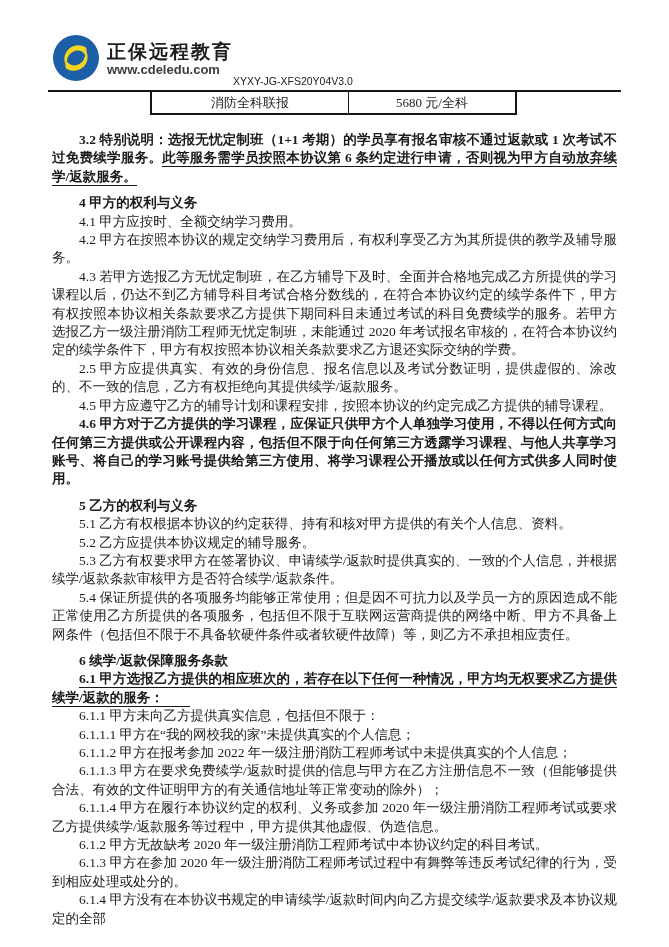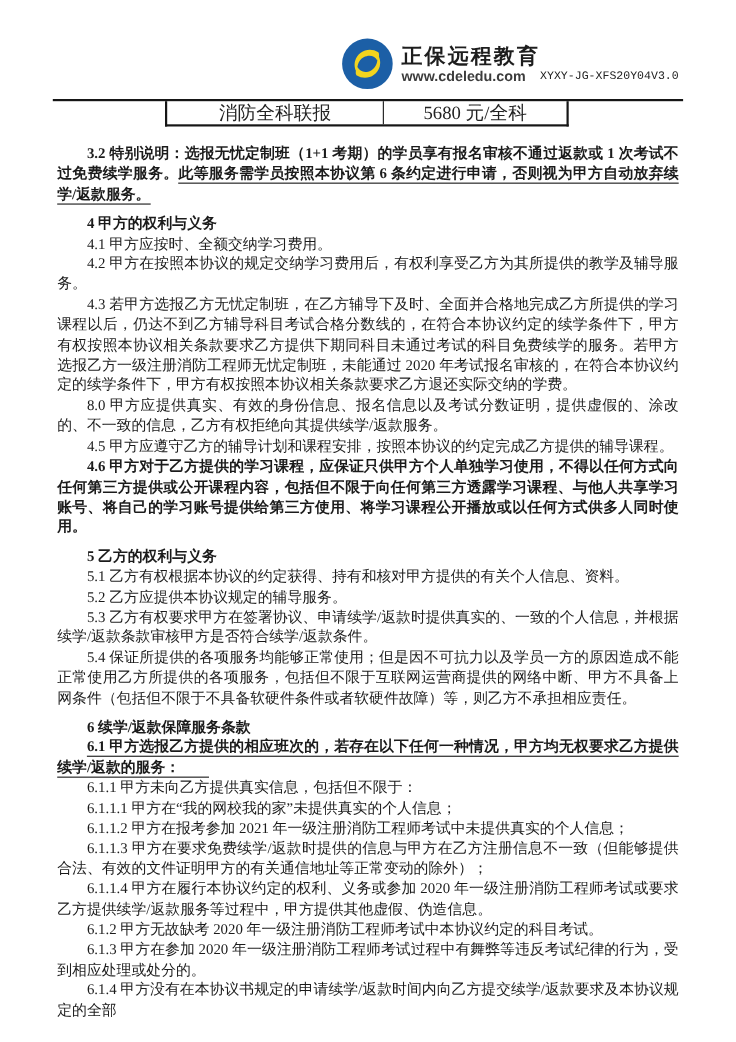--- a/index.html
+++ b/index.html
@@ -10,51 +10,51 @@
     color: #1b1b1b;
     overflow: hidden;
   }
   .sheet {
     width: 669px; height: 947px;
     padding: 34px 52px 0 52px;
     position: relative;
   }
   
   .header {
-    display: flex; justify-content: flex-end; align-items: flex-start;
+    display: flex; justify-content: flex-start; align-items: flex-start;
     height: 56px;
   }
   .brand { display: flex; align-items: center; gap: 7px; }
   .logo-svg { width: 48px; height: 48px; display: block; }
   .brand-text { display: flex; flex-direction: column; justify-content: center; }
   .brand-title {
     font-family: "Liberation Sans", "DejaVu Sans", sans-serif;
     font-weight: bold; font-size: 19px; letter-spacing: 2px; color: #1d1d1d;
     line-height: 23px;
   }
   .brand-url {
     font-family: "Liberation Sans", "DejaVu Sans", sans-serif;
     font-weight: bold; font-size: 13px; color: #3c3c3c; line-height: 14px;
   }
   .doc-code {
     align-self: flex-end;
-    font-family: Liberation Mono, monospace;
-    font-size: 10.5px; color: #222; margin-bottom: 14px;
+    font-family: Liberation Sans, sans-serif;
+    font-size: 10.5px; color: #222; margin-bottom: 3px;
   }
   .rule { border-top: 2.5px solid #161616; margin: 0 -4px; }
   
   .price-table {
     display: flex;
     width: 367px; margin-left: 98px;
     border: 2px solid #161616; border-top: none;
     height: 23px;
   }
   .price-cell {
     display: flex; align-items: center; justify-content: center;
-    font-size: 17px; color: #222; line-height: 1;
+    font-size: 13px; color: #222; line-height: 1;
   }
   .cell-course { width: 197px; border-right: 1.5px solid #161616; }
   .cell-price  { flex: 1; }
   
   .doc-body { margin-top: 16px; font-size: 13.5px; line-height: 18.4px; }
   .doc-body p { text-indent: 27px; text-align: justify; }
   .h { font-weight: bold; margin-top: 8px; }
   .b { font-weight: bold; }
   .u { border-bottom: 1.5px solid #161616; padding-bottom: 1px; }
   .u-tail { padding-right: 26px; }
@@ -86,35 +86,35 @@
     <div class="price-cell cell-price">5680 元/全科</div>
   </div>
 
   <div class="doc-body">
     <p class="b"><span>3.2 特别说明：选报无忧定制班（1+1 考期）的学员享有报名审核不通过返款或 1 次考试不过免费续学服务。</span><span class="u">此等服务需学员按照本协议第 6 条约定进行申请，否则视为甲方自动放弃续学/返款服务。</span></p>
 
     <p class="h">4 甲方的权利与义务</p>
     <p>4.1 甲方应按时、全额交纳学习费用。</p>
     <p>4.2 甲方在按照本协议的规定交纳学习费用后，有权利享受乙方为其所提供的教学及辅导服务。</p>
     <p>4.3 若甲方选报乙方无忧定制班，在乙方辅导下及时、全面并合格地完成乙方所提供的学习课程以后，仍达不到乙方辅导科目考试合格分数线的，在符合本协议约定的续学条件下，甲方有权按照本协议相关条款要求乙方提供下期同科目未通过考试的科目免费续学的服务。若甲方选报乙方一级注册消防工程师无忧定制班，未能通过 2020 年考试报名审核的，在符合本协议约定的续学条件下，甲方有权按照本协议相关条款要求乙方退还实际交纳的学费。</p>
-    <p>8.0 甲方应提供真实、有效的身份信息、报名信息以及考试分数证明，提供虚假的、涂改的、不一致的信息，乙方有权拒绝向其提供续学/返款服务。</p>
+    <p>2.5 甲方应提供真实、有效的身份信息、报名信息以及考试分数证明，提供虚假的、涂改的、不一致的信息，乙方有权拒绝向其提供续学/返款服务。</p>
     <p>4.5 甲方应遵守乙方的辅导计划和课程安排，按照本协议的约定完成乙方提供的辅导课程。</p>
     <p class="b">4.6 甲方对于乙方提供的学习课程，应保证只供甲方个人单独学习使用，不得以任何方式向任何第三方提供或公开课程内容，包括但不限于向任何第三方透露学习课程、与他人共享学习账号、将自己的学习账号提供给第三方使用、将学习课程公开播放或以任何方式供多人同时使用。</p>
 
     <p class="h">5 乙方的权利与义务</p>
     <p>5.1 乙方有权根据本协议的约定获得、持有和核对甲方提供的有关个人信息、资料。</p>
     <p>5.2 乙方应提供本协议规定的辅导服务。</p>
     <p>5.3 乙方有权要求甲方在签署协议、申请续学/返款时提供真实的、一致的个人信息，并根据续学/返款条款审核甲方是否符合续学/返款条件。</p>
     <p>5.4 保证所提供的各项服务均能够正常使用；但是因不可抗力以及学员一方的原因造成不能正常使用乙方所提供的各项服务，包括但不限于互联网运营商提供的网络中断、甲方不具备上网条件（包括但不限于不具备软硬件条件或者软硬件故障）等，则乙方不承担相应责任。</p>
 
     <p class="h">6 续学/返款保障服务条款</p>
     <p class="b"><span class="u u-tail">6.1 甲方选报乙方提供的相应班次的，若存在以下任何一种情况，甲方均无权要求乙方提供续学/返款的服务：</span></p>
     <p>6.1.1 甲方未向乙方提供真实信息，包括但不限于：</p>
     <p>6.1.1.1 甲方在“我的网校我的家”未提供真实的个人信息；</p>
-    <p>6.1.1.2 甲方在报考参加 2021 年一级注册消防工程师考试中未提供真实的个人信息；</p>
+    <p>6.1.1.2 甲方在报考参加 2022 年一级注册消防工程师考试中未提供真实的个人信息；</p>
     <p>6.1.1.3 甲方在要求免费续学/返款时提供的信息与甲方在乙方注册信息不一致（但能够提供合法、有效的文件证明甲方的有关通信地址等正常变动的除外）；</p>
     <p>6.1.1.4 甲方在履行本协议约定的权利、义务或参加 2020 年一级注册消防工程师考试或要求乙方提供续学/返款服务等过程中，甲方提供其他虚假、伪造信息。</p>
     <p>6.1.2 甲方无故缺考 2020 年一级注册消防工程师考试中本协议约定的科目考试。</p>
     <p>6.1.3 甲方在参加 2020 年一级注册消防工程师考试过程中有舞弊等违反考试纪律的行为，受到相应处理或处分的。</p>
     <p>6.1.4 甲方没有在本协议书规定的申请续学/返款时间内向乙方提交续学/返款要求及本协议规定的全部</p>
   </div>
 
 </div>
 
 </body></html>

